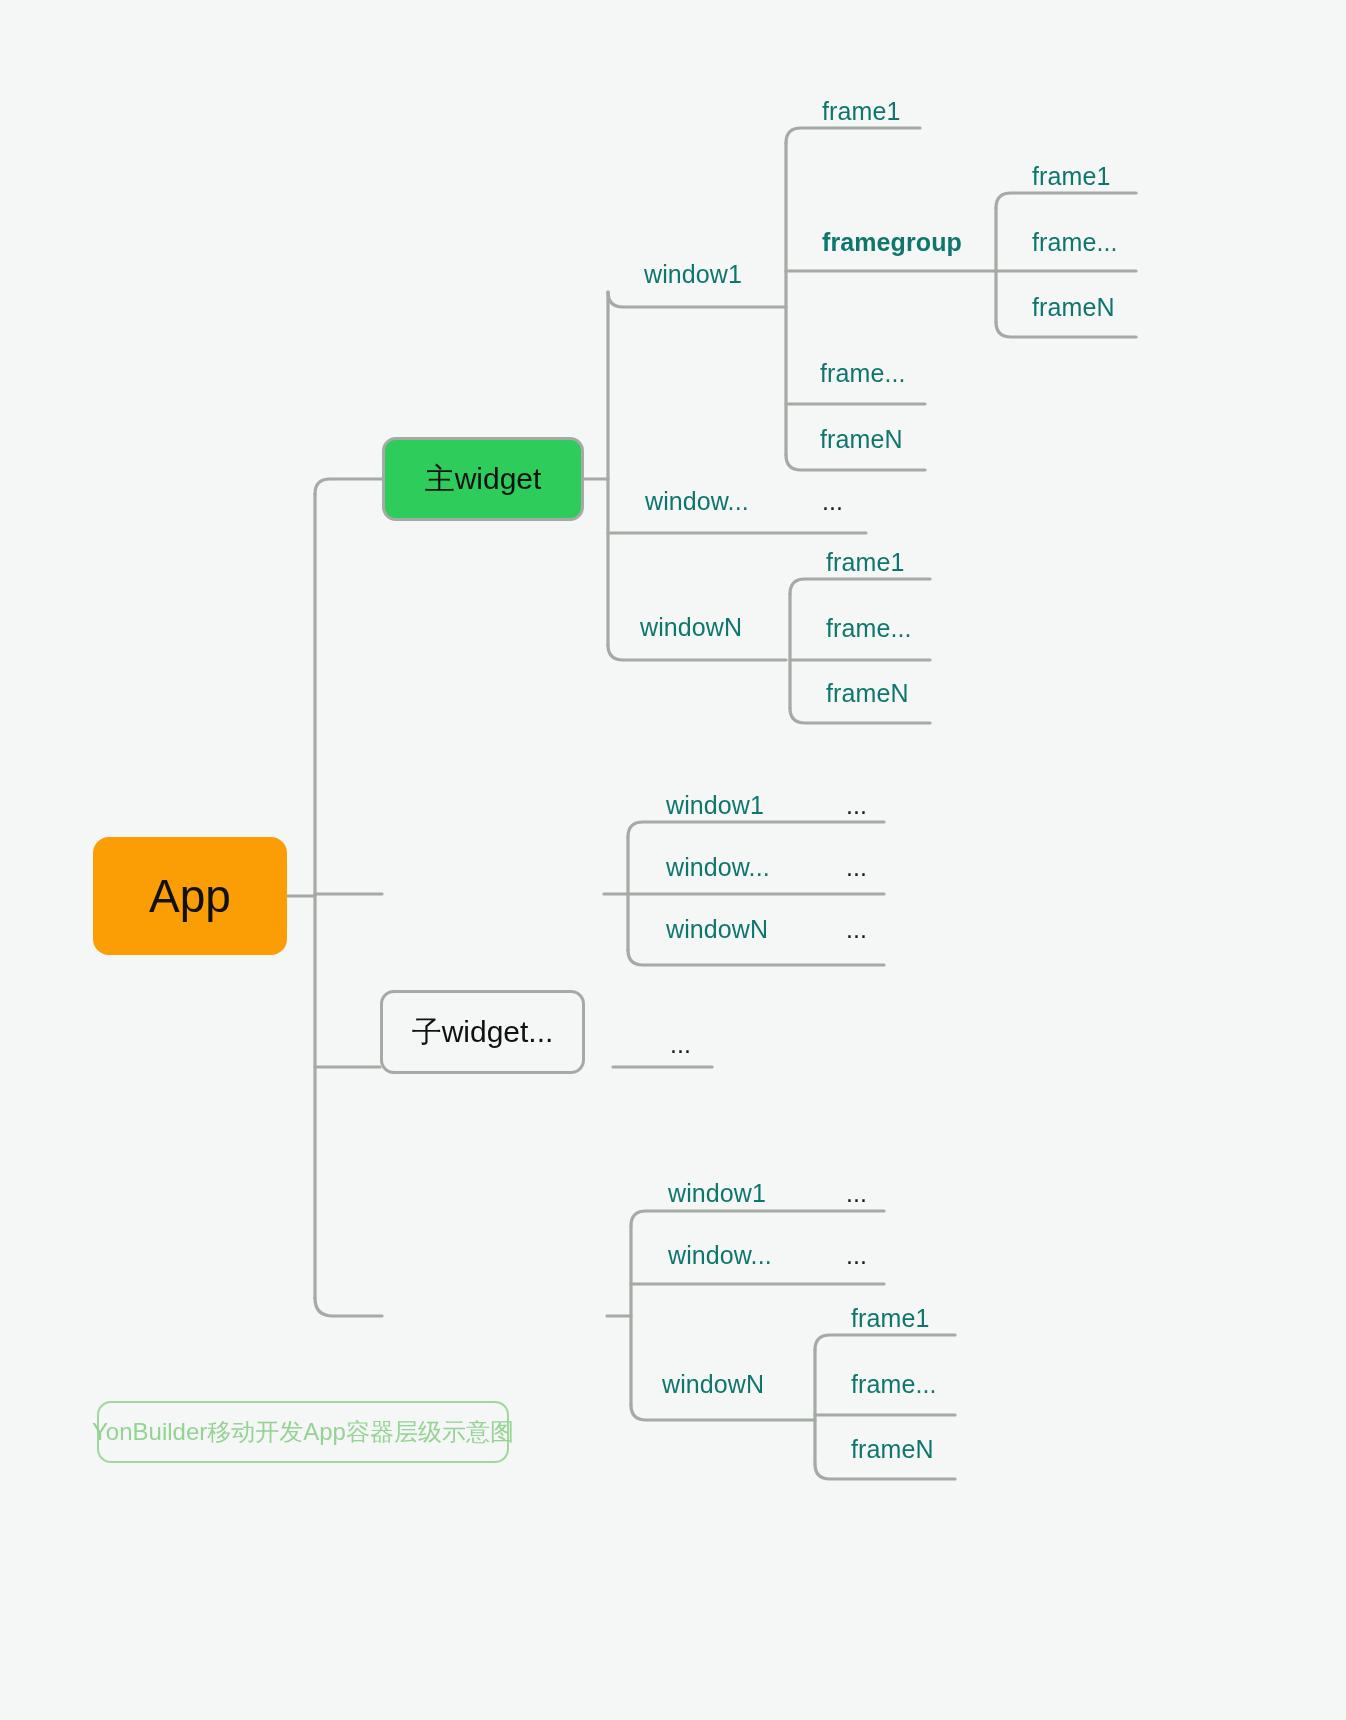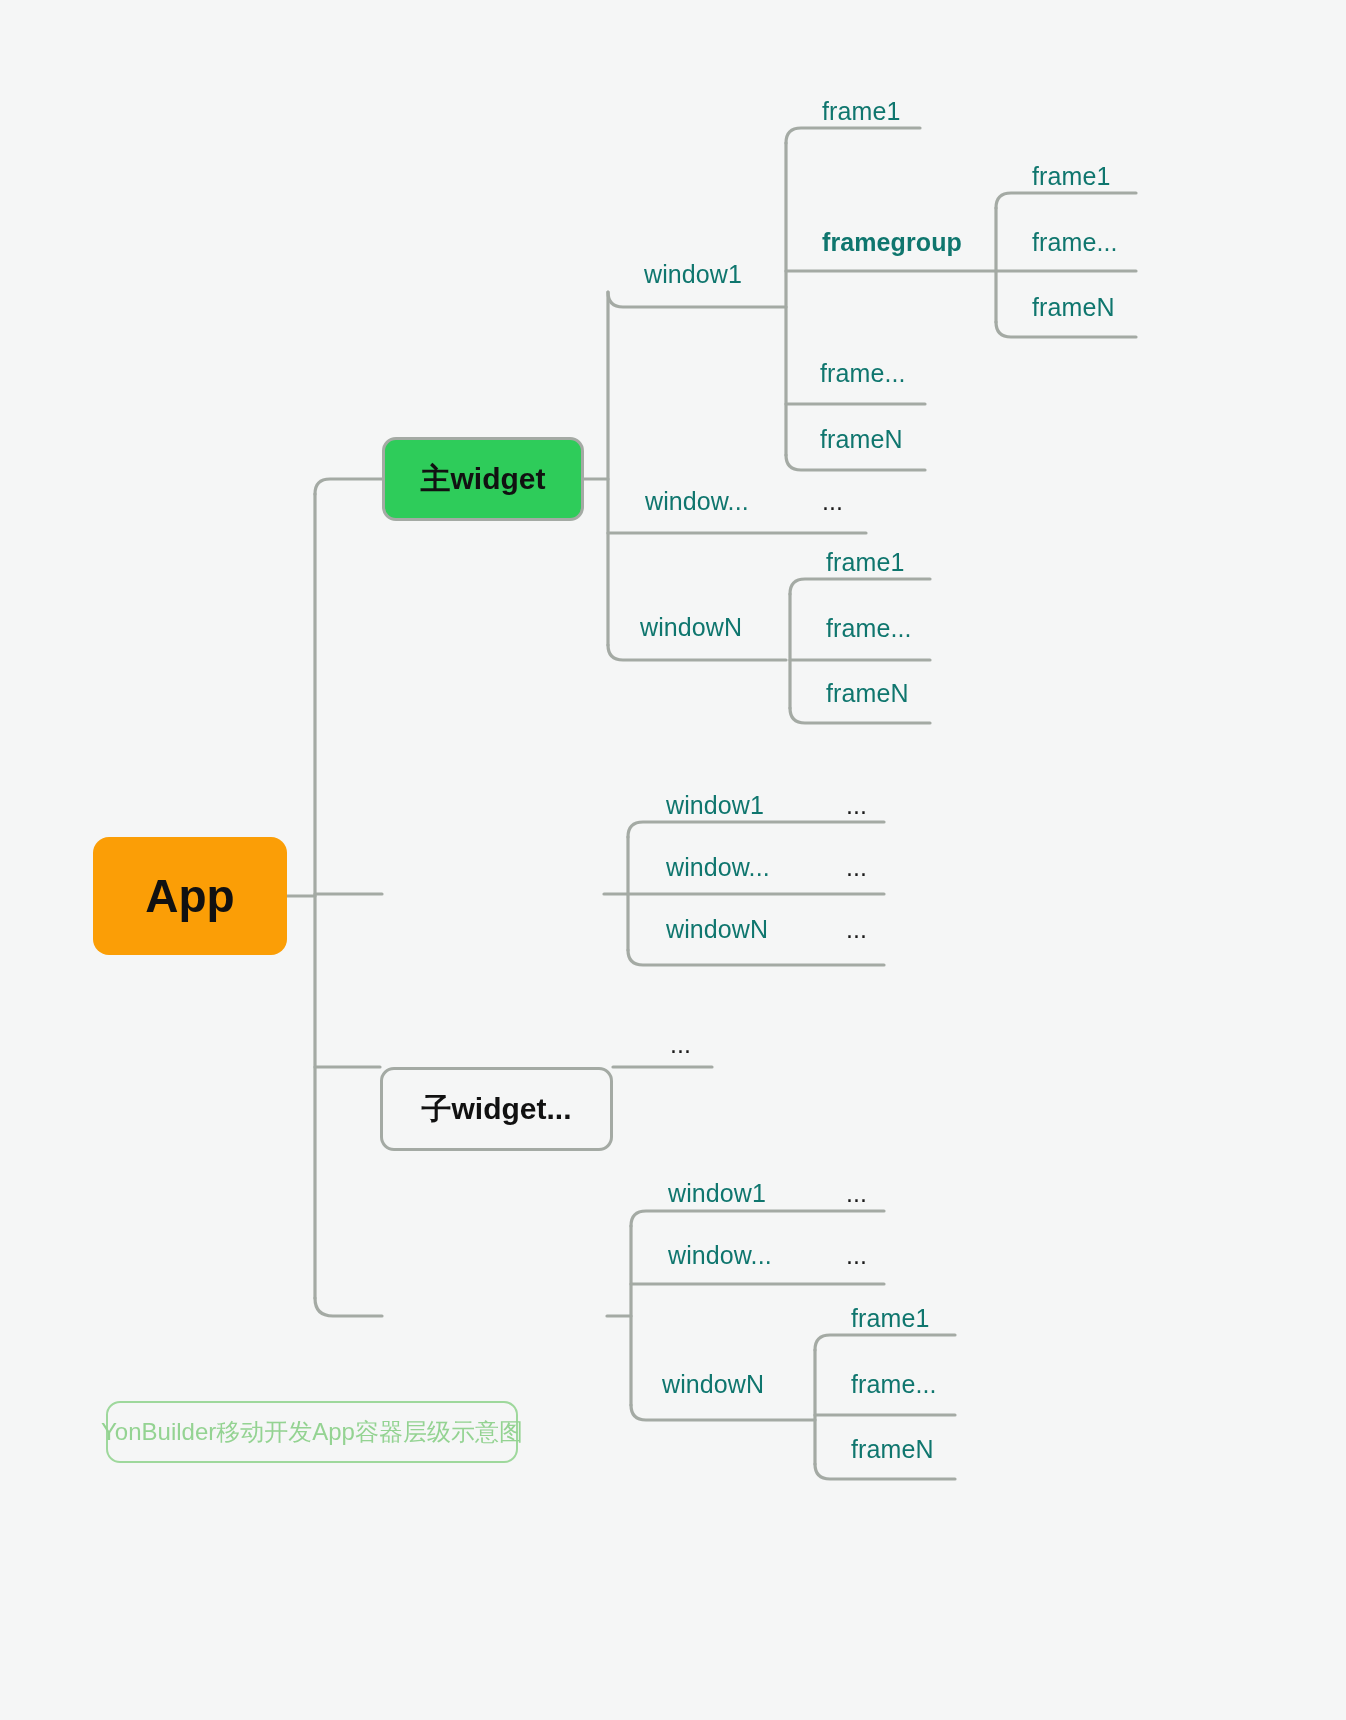--- a/index.html
+++ b/index.html
@@ -12,21 +12,21 @@
   }
   #stage{position:absolute;left:0;top:0;width:1346px;height:1720px;}
   svg#wires{position:absolute;left:0;top:0;width:1346px;height:1720px;pointer-events:none;}
   svg#wires path, svg#wires line{fill:none;stroke:#a4aaa4;stroke-width:3.2;stroke-linecap:round;}
 
   .node{
     position:absolute;
     box-sizing:border-box;
     display:flex;align-items:center;justify-content:center;
     border-radius:14px;
-    font-weight:bold;
+    font-weight:normal;
     color:#111;
     white-space:nowrap;
   }
   .node.root{
     background:#fca311;background:#fb9e06;
     border:none;border-radius:16px;
     font-size:46px;
     box-shadow:none;
   }
   .node.main{
@@ -116,21 +116,21 @@
     <path d="M815 1350 L815 1464"></path>
     <path d="M815 1464 Q815 1479 830 1479 L955 1479"></path>
     <line x1="815" y1="1415" x2="955" y2="1415"></line>
   </svg>
 
   <div class="node root" style="left:93px;top:837px;width:194px;height:118px;">App</div>
 
   <div class="node main" style="left:382px;top:437px;width:202px;height:84px;">主widget</div>
 
 
-  <div class="node plain" style="left:380px;top:1067px;width:233px;height:84px;">子widget...</div>
+  <div class="node plain" style="left:380px;top:990px;width:205px;height:84px;">子widget...</div>
 
 
   <div class="leaf" style="left:644px;top:260px;">window1</div>
 
   <div class="leaf" style="left:645px;top:487px;">window...</div>
   <div class="leaf dots" style="left:822px;top:487px;">...</div>
 
   <div class="leaf" style="left:640px;top:613px;">windowN</div>
 
   <div class="leaf" style="left:822px;top:97px;">frame1</div>
@@ -171,15 +171,15 @@
   <div class="leaf dots" style="left:846px;top:1241px;">...</div>
 
   <div class="leaf" style="left:662px;top:1370px;">windowN</div>
 
   <div class="leaf" style="left:851px;top:1304px;">frame1</div>
 
   <div class="leaf" style="left:851px;top:1370px;">frame...</div>
 
   <div class="leaf" style="left:851px;top:1435px;">frameN</div>
 
-  <div class="footer-note" style="left:97px;top:1401px;width:412px;height:62px;margin-left:9px;">YonBuilder移动开发App容器层级示意图</div>
+  <div class="footer-note" style="left:97px;top:1401px;width:412px;height:62px;">YonBuilder移动开发App容器层级示意图</div>
 
 </div>
 
 </body></html>

